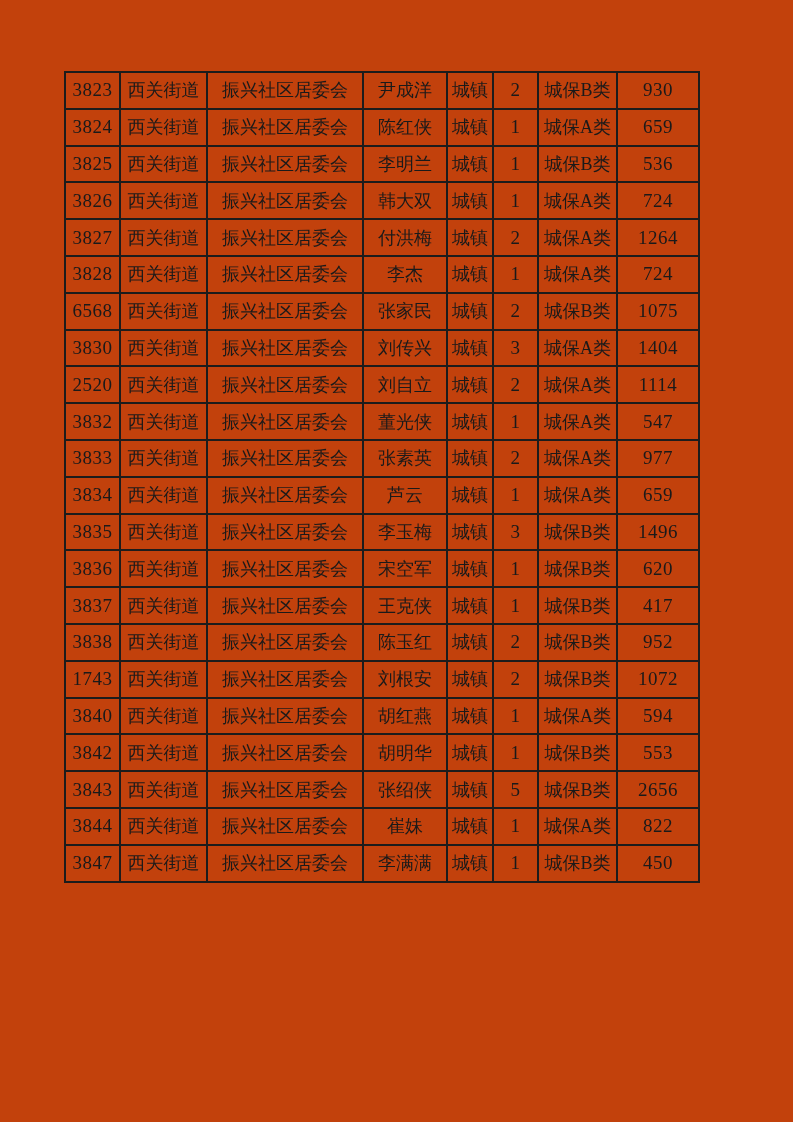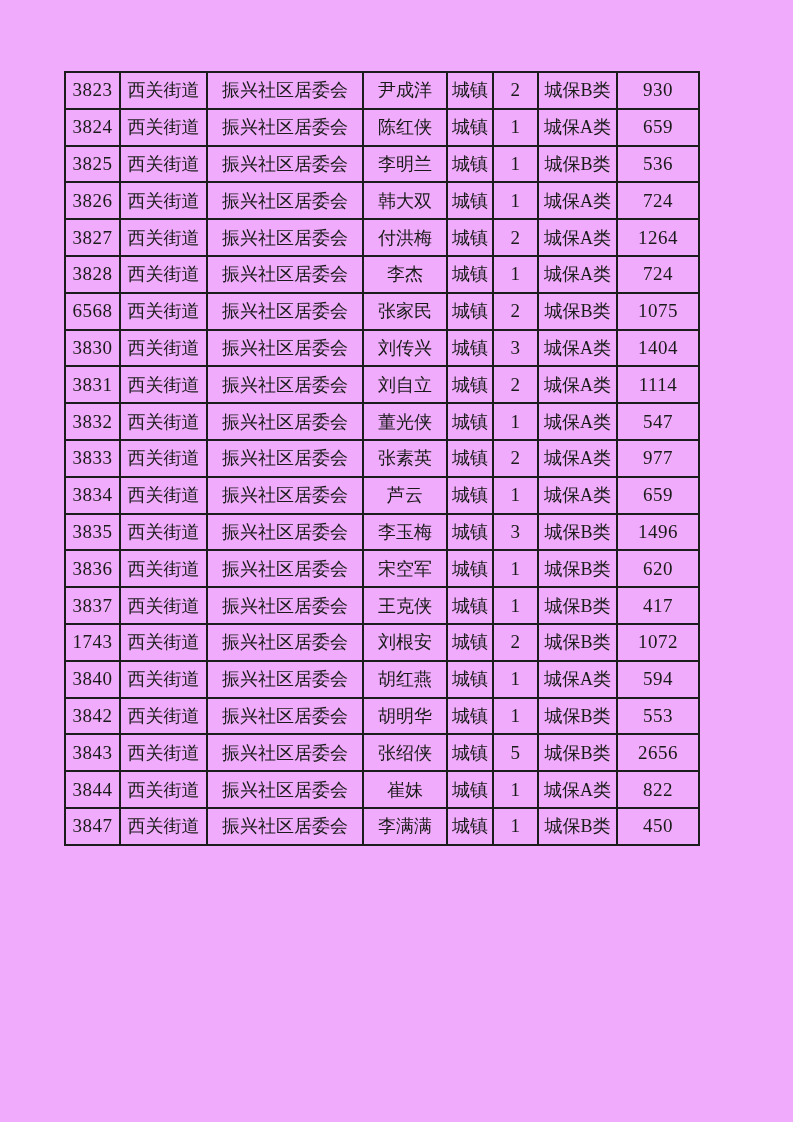--- a/index.html
+++ b/index.html
@@ -4,21 +4,21 @@
 <style>
   * { margin: 0; padding: 0; box-sizing: border-box; }
   html, body {
     background: #ffffff;
     font-family: "Liberation Serif", "DejaVu Serif", serif;
   }
   .page {
     position: relative;
     width: 793px;
     height: 1122px;
-    background: #f0abfc;
+    background: #c2410c;
     overflow: hidden;
     padding-left: 8px;
   }
   table.roster {
     position: absolute;
     left: 64px;
     top: 71px;
     border-collapse: collapse;
     table-layout: fixed;
     width: 634px;
@@ -131,21 +131,21 @@
           <td class="col-0">3830</td>
           <td class="col-1">西关街道</td>
           <td class="col-2">振兴社区居委会</td>
           <td class="col-3">刘传兴</td>
           <td class="col-4">城镇</td>
           <td class="col-5">3</td>
           <td class="col-6">城保A类</td>
           <td class="col-7">1404</td>
         </tr>
         <tr>
-          <td class="col-0">3831</td>
+          <td class="col-0">2520</td>
           <td class="col-1">西关街道</td>
           <td class="col-2">振兴社区居委会</td>
           <td class="col-3">刘自立</td>
           <td class="col-4">城镇</td>
           <td class="col-5">2</td>
           <td class="col-6">城保A类</td>
           <td class="col-7">1114</td>
         </tr>
         <tr>
           <td class="col-0">3832</td>
@@ -199,20 +199,30 @@
         </tr>
         <tr>
           <td class="col-0">3837</td>
           <td class="col-1">西关街道</td>
           <td class="col-2">振兴社区居委会</td>
           <td class="col-3">王克侠</td>
           <td class="col-4">城镇</td>
           <td class="col-5">1</td>
           <td class="col-6">城保B类</td>
           <td class="col-7">417</td>
+        </tr>
+        <tr>
+          <td class="col-0">3838</td>
+          <td class="col-1">西关街道</td>
+          <td class="col-2">振兴社区居委会</td>
+          <td class="col-3">陈玉红</td>
+          <td class="col-4">城镇</td>
+          <td class="col-5">2</td>
+          <td class="col-6">城保B类</td>
+          <td class="col-7">952</td>
         </tr>
         <tr>
           <td class="col-0">1743</td>
           <td class="col-1">西关街道</td>
           <td class="col-2">振兴社区居委会</td>
           <td class="col-3">刘根安</td>
           <td class="col-4">城镇</td>
           <td class="col-5">2</td>
           <td class="col-6">城保B类</td>
           <td class="col-7">1072</td>

